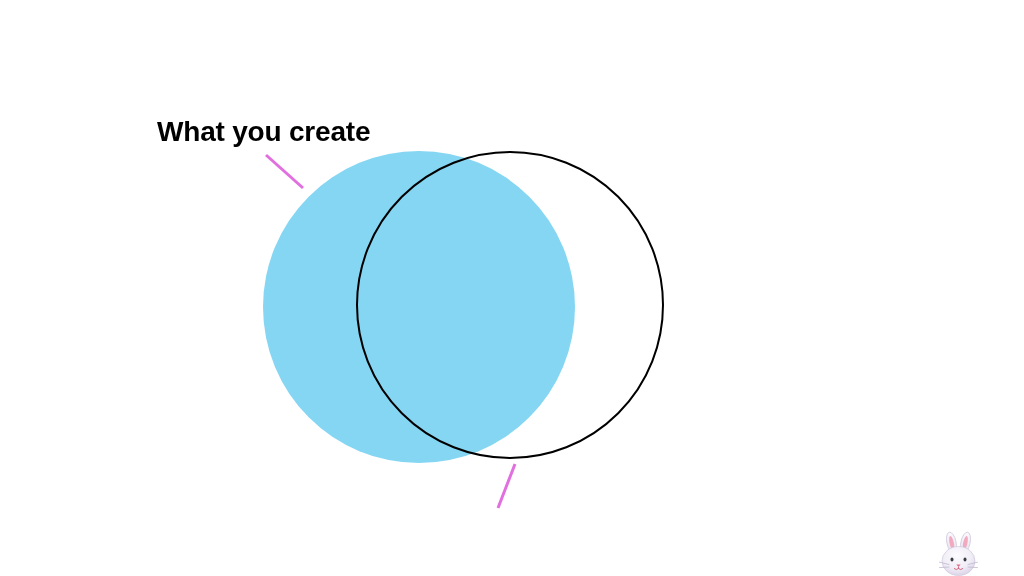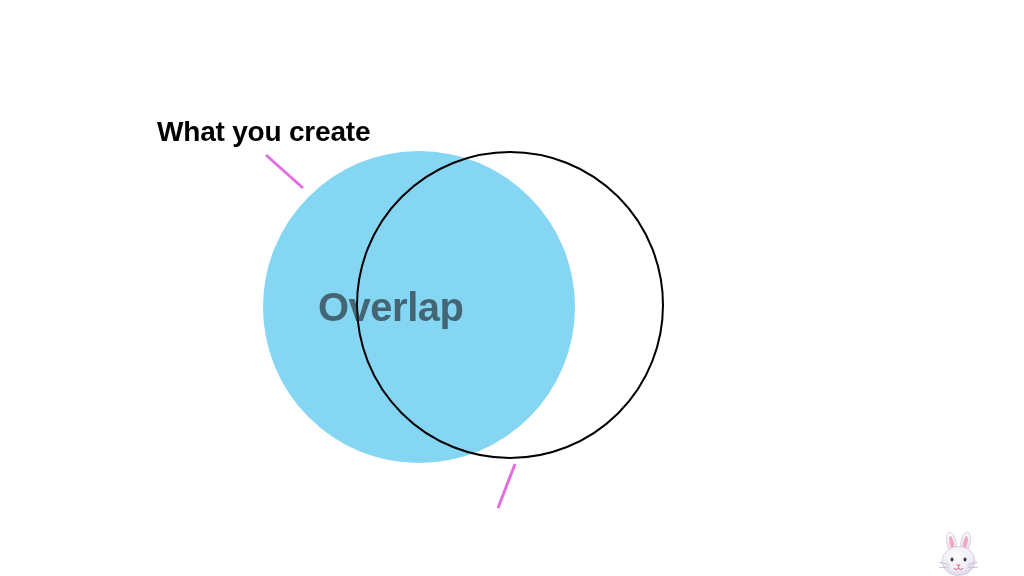--- a/index.html
+++ b/index.html
@@ -92,21 +92,20 @@
 
       <line x1="266" y1="119" x2="303" y2="152" stroke="#E26FE0" stroke-width="3" stroke-linecap="butt"></line>
 
       <line x1="515" y1="428" x2="498" y2="472" stroke="#E26FE0" stroke-width="3" stroke-linecap="butt"></line>
     </svg>
   </div>
 
   <div class="slide-label" id="label-create">What you create</div>
 
 
-  <div id="overlap-text" style="color: rgba(25, 27, 32, 0.6);">Overlap</div>
 
   <div id="bunny-badge">
     <svg id="bunny-svg" width="52" height="52" viewBox="0 0 52 52">
       <defs>
         <radialGradient id="faceGrad" cx="45%" cy="32%" r="72%">
           <stop offset="0%" stop-color="#FCFBFE"></stop>
           <stop offset="62%" stop-color="#F0EDF6"></stop>
           <stop offset="100%" stop-color="#D9D0E6"></stop>
         </radialGradient>
         <linearGradient id="earGrad" x1="0" y1="0" x2="0" y2="1">

